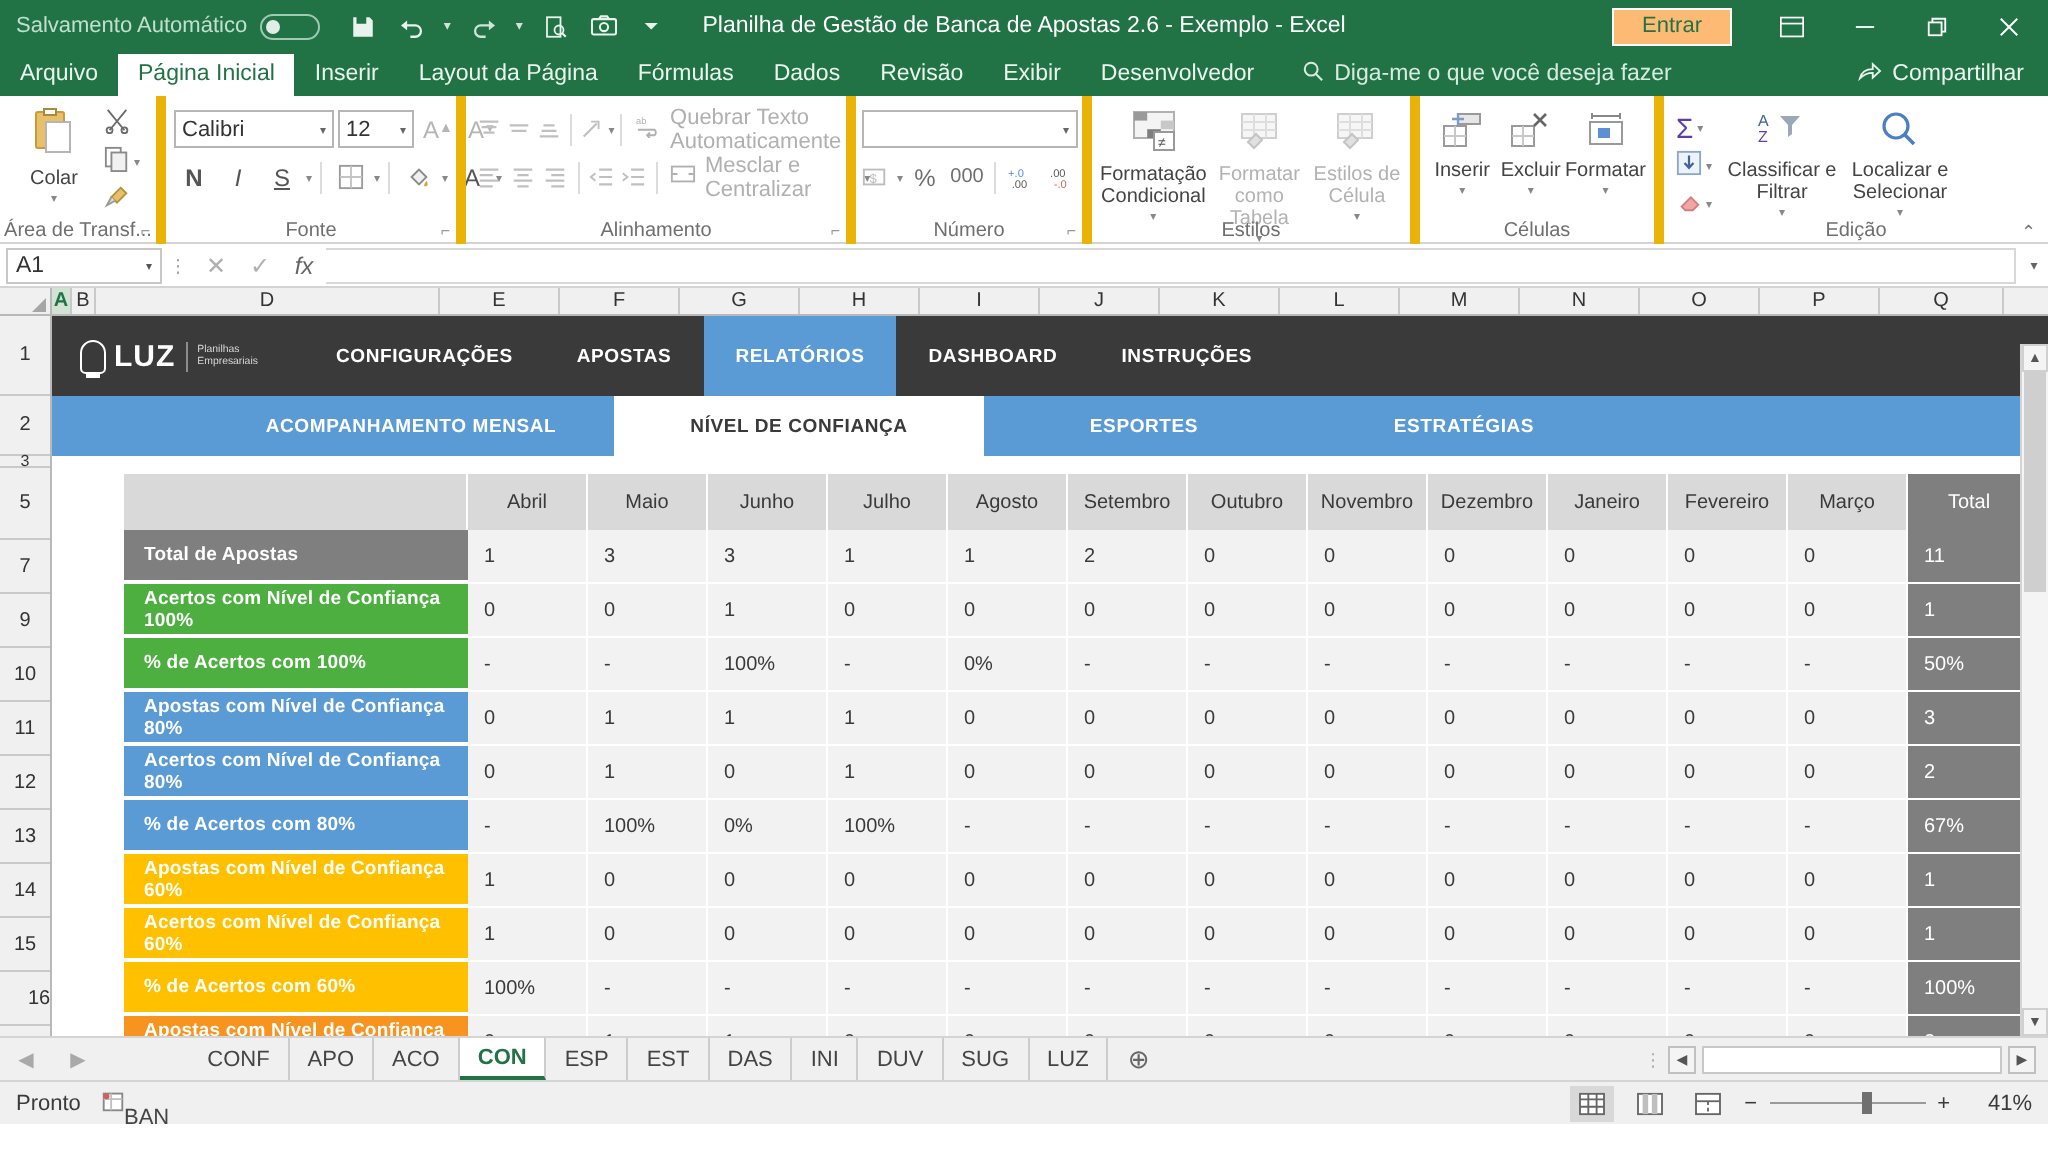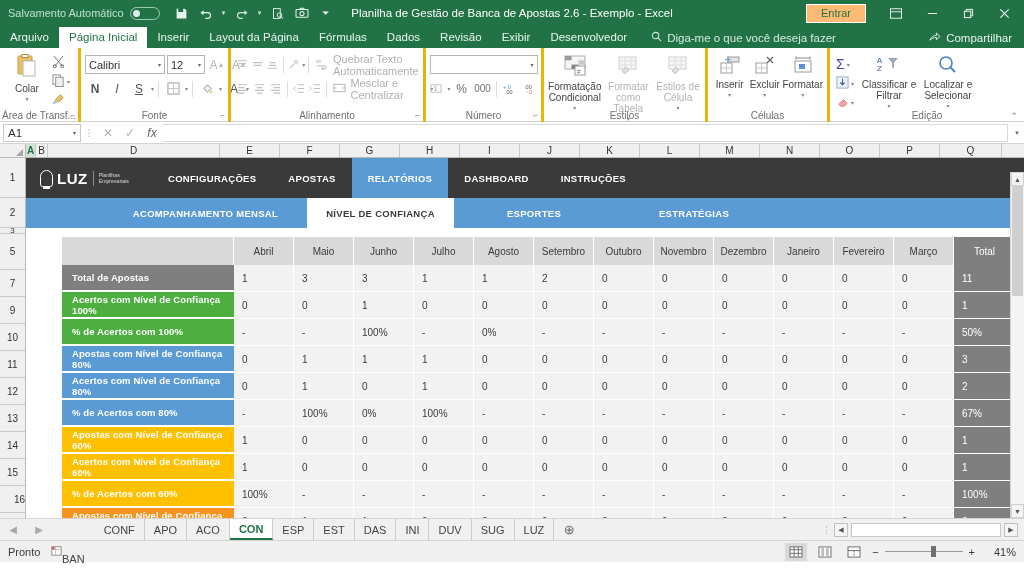--- a/index.html
+++ b/index.html
@@ -61,21 +61,21 @@
   .share {
     margin-left: auto; display: flex; align-items: center; gap: 5px;
     color: #eaf4ef; font-size: 11.5px; padding: 3px 12px 4px 0;
   }
   
   .ribbon {
     height: 74px; background: #fff; border-bottom: 1px solid #d4d4d4;
     display: flex; position: relative;
   }
   .rgroup { position: relative; height: 74px; padding: 3px 4px 0 4px; display: flex; flex-direction: column; }
-  .rgroup + .rgroup { border-left: 3px solid #eab308; }
+  .rgroup + .rgroup { border-left: 5px solid #eab308; }
   .rgroup-label {
     position: absolute; bottom: 1px; left: 0; right: 0; text-align: center;
     font-size: 10px; color: #6f6f6f;
   }
   .rgroup-launcher {
     position: absolute; bottom: 2px; right: 3px; font-size: 8px; color: #999;
   }
   .rg-body { display: flex; flex: 1; align-items: flex-start; padding-bottom: 14px; }
   .bigbtn {
     width: 46px; display: flex; flex-direction: column; align-items: center;
@@ -733,21 +733,21 @@
         <div class="navitem">CONFIGURAÇÕES</div>
         <div class="navitem">APOSTAS</div>
         <div class="navitem active">RELATÓRIOS</div>
         <div class="navitem">DASHBOARD</div>
         <div class="navitem">INSTRUÇÕES</div>
       </div>
 
       <div class="navbar-blue">
         <div style="width:78px;"></div>
         <div class="subitem" style="width:203px;">ACOMPANHAMENTO MENSAL</div>
-        <div class="subitem active" style="width:147px;">NÍVEL DE CONFIANÇA</div>
+        <div class="subitem active" style="width:185px;">NÍVEL DE CONFIANÇA</div>
         <div class="subitem" style="width:160px;">ESPORTES</div>
         <div class="subitem" style="width:160px;">ESTRATÉGIAS</div>
       </div>
 
       <div style="height:9px;"></div>
       <div class="tbl" style="position:relative;">
 
         <div class="trow" style="height:28px;">
           <div style="width:36px;"></div>
           <div class="thead thead-blank" style="width:172px; border-right:1px solid #fff;"></div>

